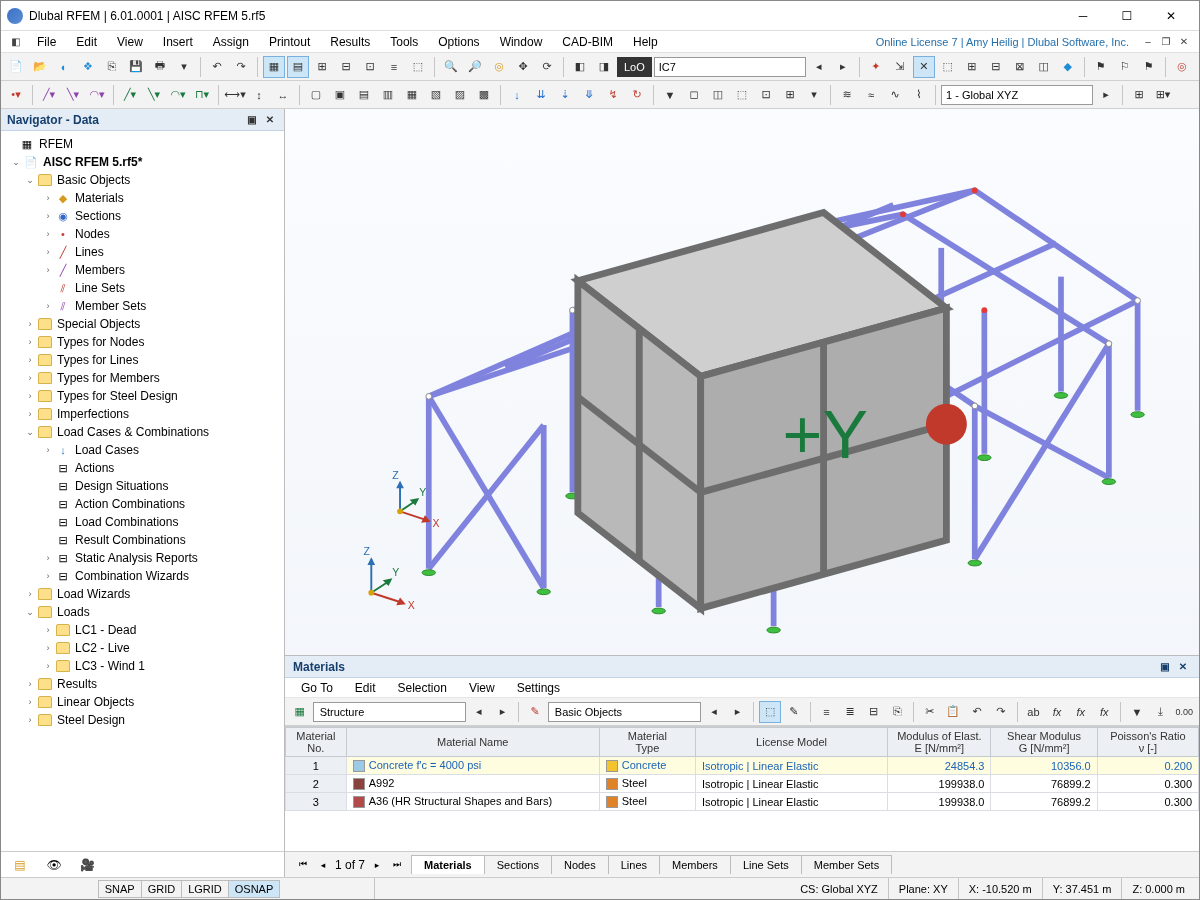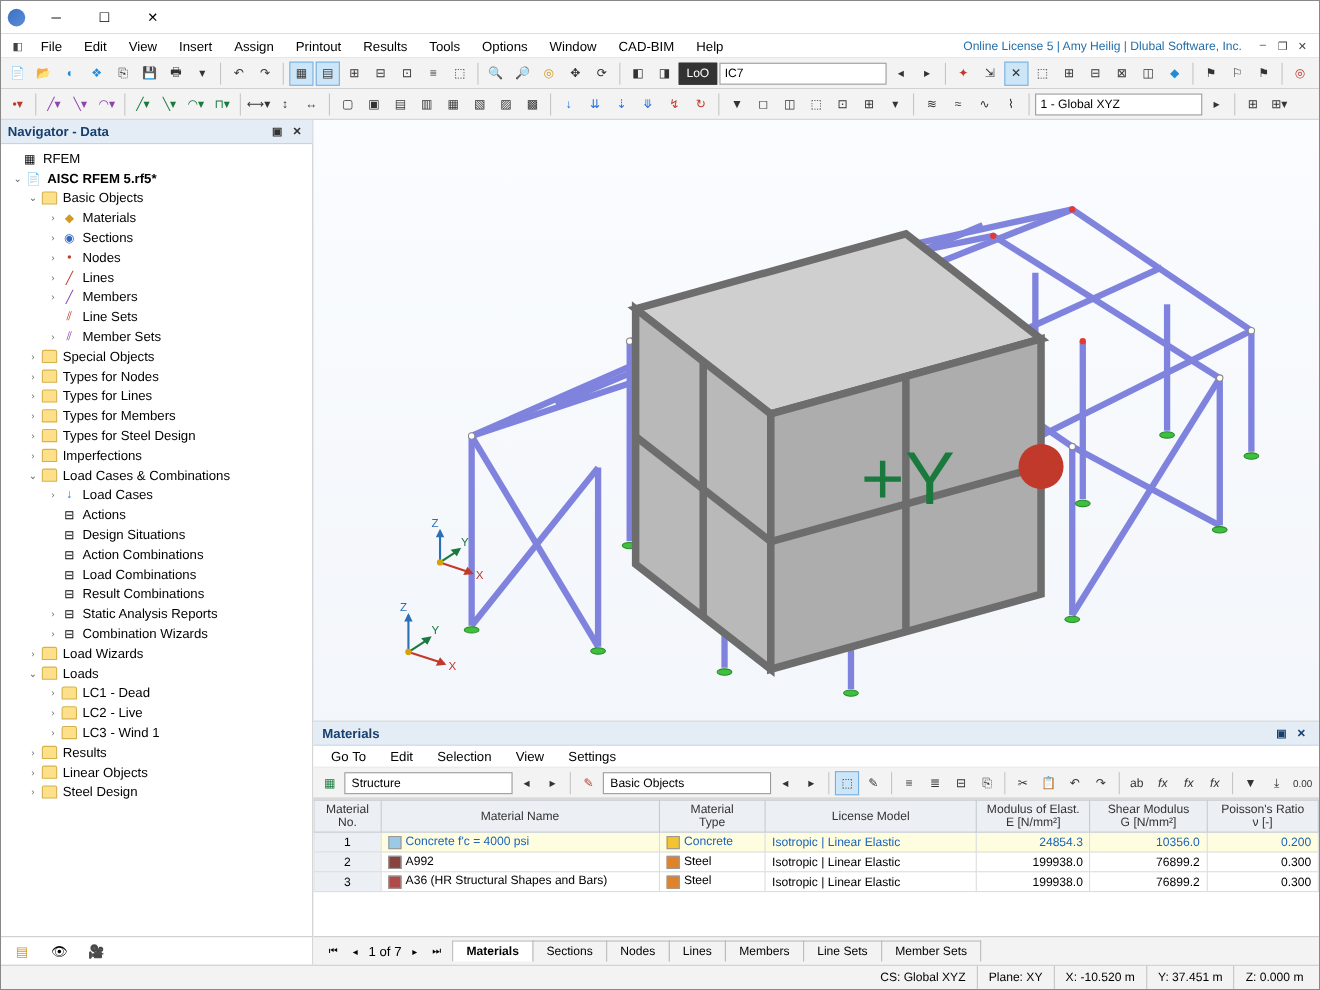--- a/index.html
+++ b/index.html
@@ -75,20 +75,21 @@
   .status .snap span.on{ background:#cde6f7;}
   .status .flex{ flex:1;}
 </style>
 </head>
 <body>
 
 <div class="app">
 
   <div class="titlebar">
     <div class="icon"></div>
+    <div class="title">Dlubal RFEM | 6.01.0001 | AISC RFEM 5.rf5</div>
     <div class="winbtn">─</div>
     <div class="winbtn">☐</div>
     <div class="winbtn close">✕</div>
   </div>
 
   <div class="menubar">
     <span class="mini-icons">
         <span>◧</span>
       </span>
     <div class="mitem">File</div>
@@ -97,21 +98,21 @@
     <div class="mitem">Insert</div>
     <div class="mitem">Assign</div>
     <div class="mitem">Printout</div>
     <div class="mitem">Results</div>
     <div class="mitem">Tools</div>
     <div class="mitem">Options</div>
     <div class="mitem">Window</div>
     <div class="mitem">CAD-BIM</div>
     <div class="mitem">Help</div>
     <div class="spacer"></div>
-    <div class="license">Online License 5 | Amy Heilig | Dlubal Software, Inc.</div>
+    <div class="license">Online License 7 | Amy Heilig | Dlubal Software, Inc.</div>
     <span class="mini-icons">
       <span>–</span>
       <span>❐</span>
       <span>✕</span>
     </span>
   </div>
 
   <div class="toolbar">
     <div class="tbtn">📄</div>
     <div class="tbtn">📂</div>
@@ -672,20 +673,28 @@
           <div class="btab">Lines</div>
           <div class="btab">Members</div>
           <div class="btab">Line Sets</div>
           <div class="btab">Member Sets</div>
         </div>
       </div>
     </div>
   </div>
 
   <div class="status">
+    <div class="cell" style="width:370px;justify-content:center">
+      <div class="snap">
+        <span>SNAP</span>
+        <span>GRID</span>
+        <span>LGRID</span>
+        <span class="on">OSNAP</span>
+      </div>
+    </div>
     <div class="flex"></div>
     <div class="cell">CS: Global XYZ</div>
     <div class="cell">Plane: XY</div>
     <div class="cell">X: -10.520 m</div>
     <div class="cell">Y: 37.451 m</div>
     <div class="cell" style="border-right:none">Z: 0.000 m</div>
   </div>
 
 </div>
 

